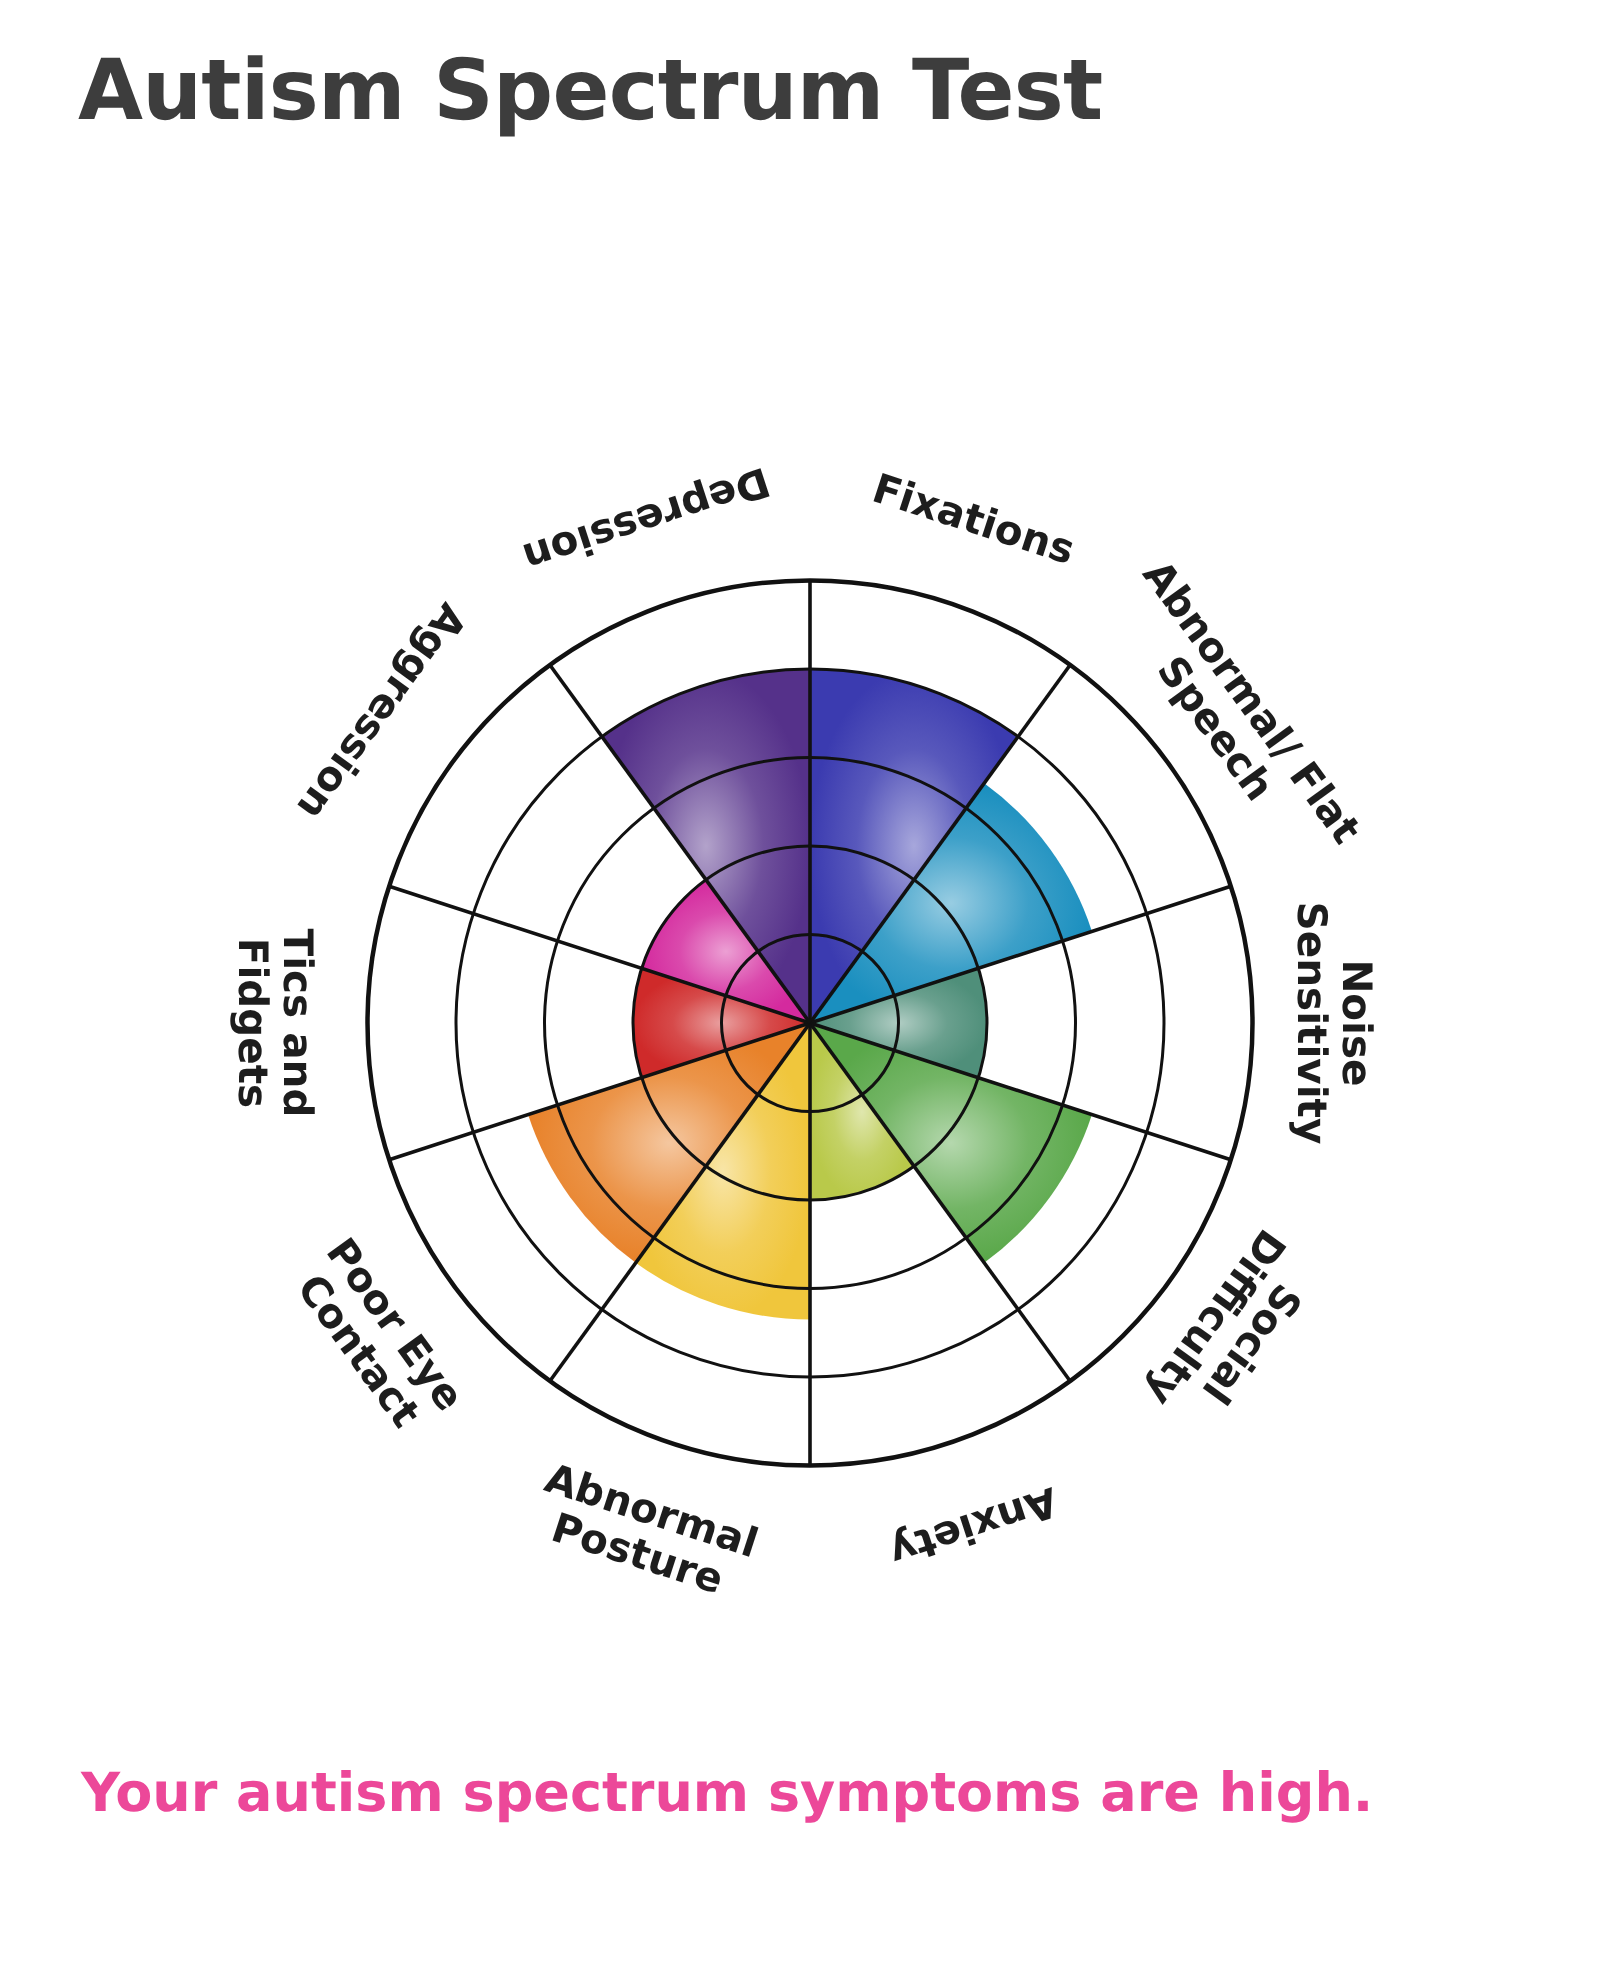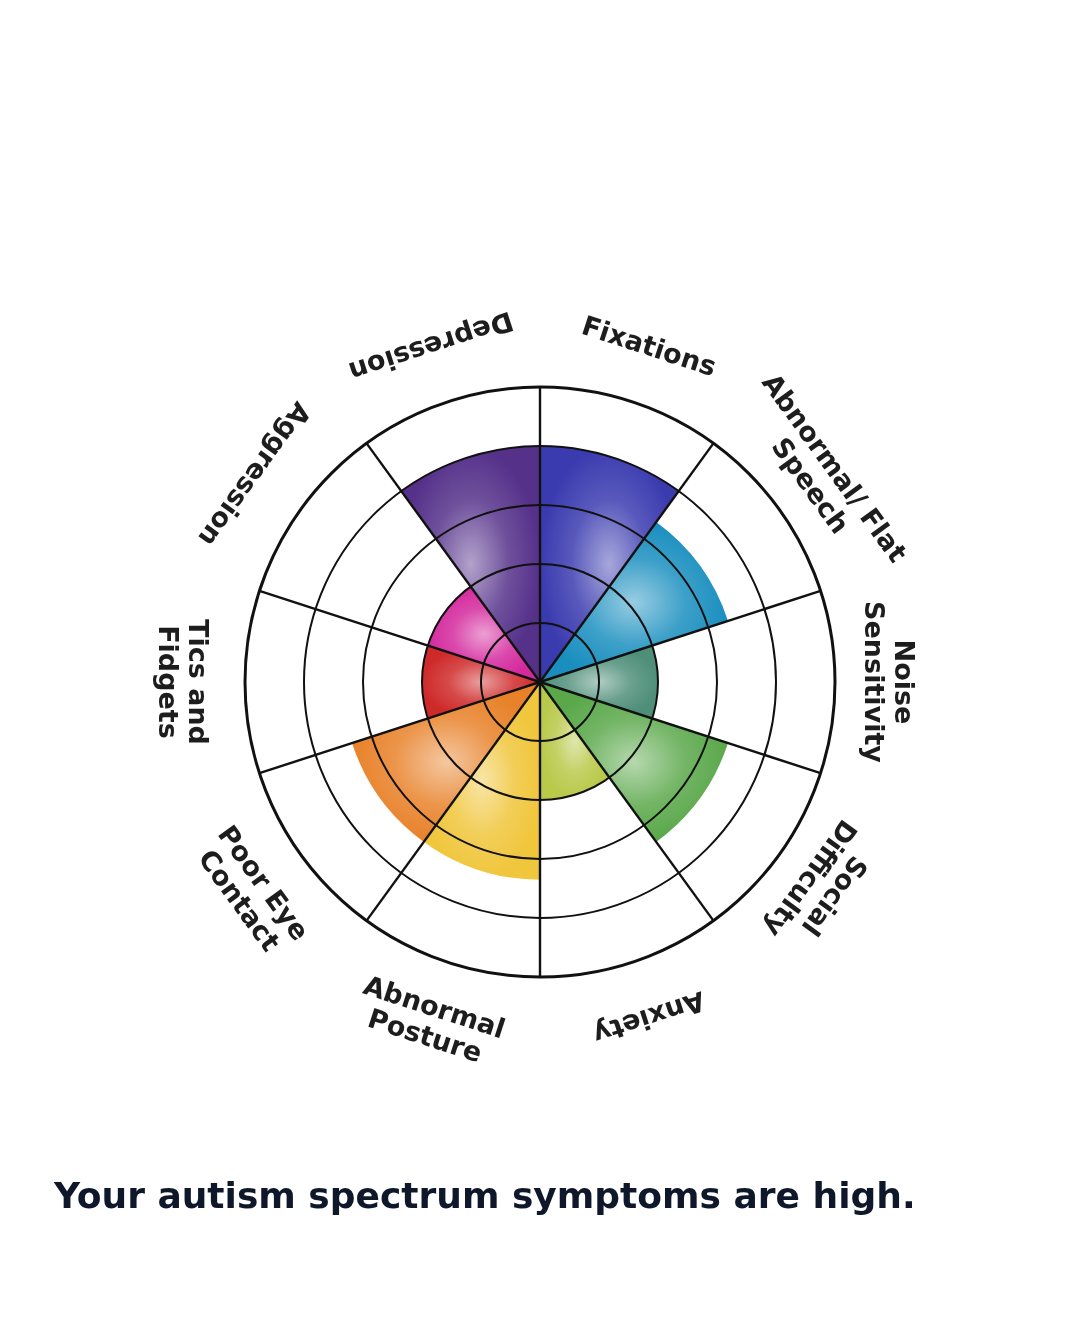--- a/index.html
+++ b/index.html
@@ -48,28 +48,29 @@
     display: block;
   }
   .conclusion {
     position: absolute;
     left: 54px;
     top: 1168px;
     width: 900px;
     font-size: 36px;
     font-weight: bold;
     line-height: 1.55;
-    color: #0f172a;
+    color: #ec4899;
   }
 </style>
 </head>
 <body>
 
 <div class="page">
 
+  <div class="title">Autism Spectrum Test</div>
 
   <div class="chart-wrap">
     <svg class="chart-svg" id="rose-svg" width="900" height="830" viewBox="0 0 900 830">
         <defs>
           <radialGradient id="g0" cx="50%" cy="50%" r="50%">
             <stop offset="0%" stop-color="#3b3bb0" stop-opacity="0.45"></stop>
             <stop offset="55%" stop-color="#3b3bb0" stop-opacity="0.85"></stop>
             <stop offset="100%" stop-color="#3b3bb0" stop-opacity="1"></stop>
           </radialGradient>
           <radialGradient id="g1" cx="50%" cy="50%" r="50%">

